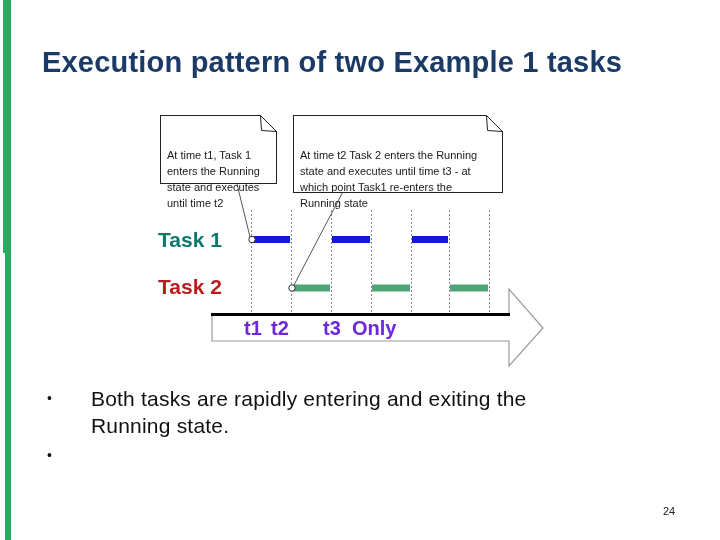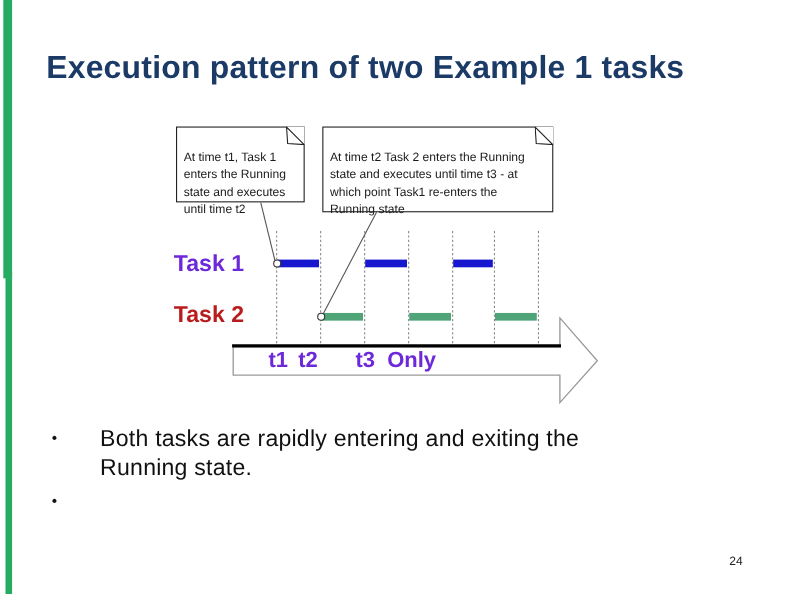--- a/index.html
+++ b/index.html
@@ -12,21 +12,21 @@
   .accent-bottom{left:5px;top:247px;width:6px;height:293px;}
   .title{
     position:absolute;left:42px;top:46px;margin:0;
     font-size:29px;font-weight:bold;letter-spacing:0.2px;
     color:#1b3a66;white-space:nowrap;
   }
   .diagram-svg{position:absolute;left:0;top:0;}
   .callout{
     position:absolute;background:#ffffff;border:1px solid #222222;
     font-size:11px;line-height:16px;color:#1a1a1a;
-    white-space:pre-line;padding:3px 0 0 6px;box-sizing:border-box;
+    white-space:pre-line;padding:15px 0 0 6px;box-sizing:border-box;
   }
   .callout-1{left:160px;top:115px;width:117px;height:69px;}
   .callout-2{left:293px;top:115px;width:210px;height:78px;}
   .dogear{position:absolute;top:-1px;right:-1px;}
   .task-label{position:absolute;font-size:21px;font-weight:bold;white-space:nowrap;}
   .task-label-1{left:158px;top:228px;}
   .task-label-2{left:158px;top:275px;}
   .tick,.axis-name{position:absolute;top:317px;font-size:20px;font-weight:bold;color:#6d28d9;text-align:center;}
   .tick{transform:translateX(-50%);}
   .tick-1{left:253px;}
@@ -86,21 +86,21 @@
     <span>At time t2 Task 2 enters the Running
 state and executes until time t3 - at
 which point Task1 re-enters the
 Running state</span>
     <svg class="dogear" width="17" height="17">
       <polygon points="0,0 17,0 17,17" fill="#ffffff"></polygon>
       <polygon points="0.5,0.5 1.5,15.5 16.5,16.5" fill="#ffffff" stroke="#222222" stroke-width="1"></polygon>
     </svg>
   </div>
 
-  <div class="task-label task-label-1" style="color: #6d28d9;">Task 1</div>
+  <div class="task-label task-label-1" style="color: #0f766e;">Task 1</div>
   <div class="task-label task-label-2" style="color: #b91c1c;">Task 2</div>
 
   <div class="tick tick-1">t1</div>
   <div class="tick tick-2">t2</div>
   <div class="tick tick-3">t3</div>
   <div class="axis-name">Only</div>
 
   <div class="bullets">
     <div class="bullet">
       <span class="dot">•</span>

